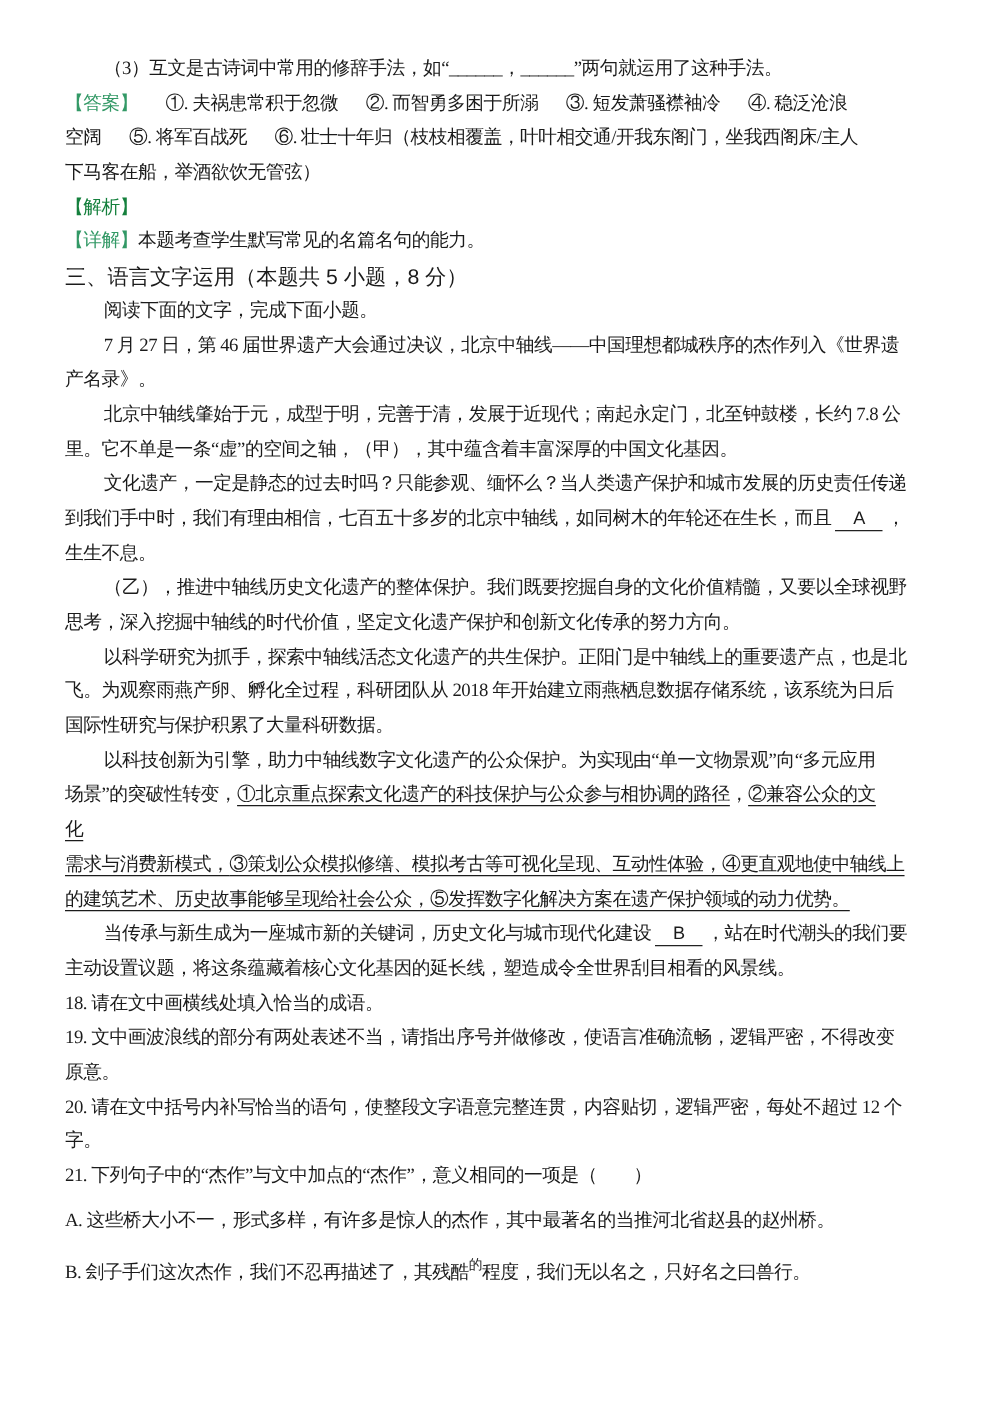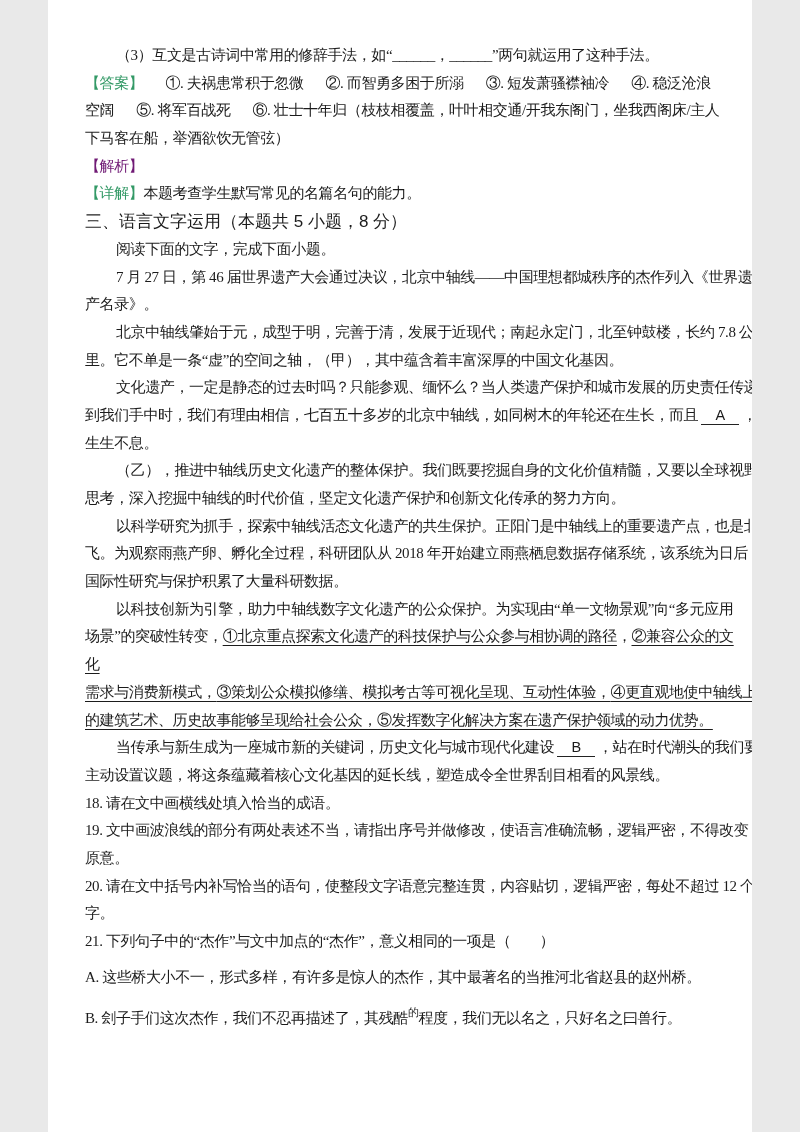--- a/index.html
+++ b/index.html
@@ -1,22 +1,22 @@
 <!DOCTYPE html>
 <html><head>
 <meta charset="utf-8">
 <style>
   html,body { margin:0; padding:0; background:#e9e9e9; }
   .page {
     position:relative;
-    width:704px; height:1132px;
+    width:800px; height:1132px;
     margin:0 auto;
     background:#ffffff;
     box-sizing:border-box;
-    padding:42px 62px 0 37px;
+    padding:42px 62px 0 52px;
     overflow:hidden;
     font-family:"Liberation Serif","DejaVu Serif",serif;
     font-size:15px;
     letter-spacing:-0.4px;
     color:#1b1b1b;
   }
   .line {
     height:27.7px;
     line-height:27.7px;
     white-space:nowrap;
@@ -53,21 +53,21 @@
   }
 </style>
 </head>
 <body>
 
 <div class="page" style="background: rgb(255, 255, 255); color: rgb(27, 27, 27);">
     <div class="line indent"><span class="seg-plain">（3）互文是古诗词中常用的修辞手法，如“______，______”两句就运用了这种手法。</span></div>
     <div class="line"><span class="seg-marker" style="color: rgb(51, 153, 102);">【答案】</span><span class="seg-gap">①. 夫祸患常积于忽微</span><span class="seg-gap">②. 而智勇多困于所溺</span><span class="seg-gap">③. 短发萧骚襟袖冷</span><span class="seg-gap">④. 稳泛沧浪</span></div>
     <div class="line"><span class="seg-plain">空阔</span><span class="seg-gap">⑤. 将军百战死</span><span class="seg-gap">⑥. 壮士十年归（枝枝相覆盖，叶叶相交通/开我东阁门，坐我西阁床/主人</span></div>
     <div class="line"><span class="seg-plain">下马客在船，举酒欲饮无管弦）</span></div>
-    <div class="line"><span class="seg-marker" style="color: #701a75;">【解析】</span></div>
+    <div class="line"><span class="seg-marker" style="color: #15803d;">【解析】</span></div>
     <div class="line"><span class="seg-marker" style="color: rgb(51, 153, 102);">【详解】</span><span class="seg-plain">本题考查学生默写常见的名篇名句的能力。</span></div>
     <div class="line heading"><span class="seg-plain">三、语言文字运用（本题共 5 小题，8 分）</span></div>
     <div class="line indent"><span class="seg-plain">阅读下面的文字，完成下面小题。</span></div>
     <div class="line indent"><span class="seg-plain">7 月 27 日，第 46 届世界遗产大会通过决议，北京中轴线——中国理想都城秩序的杰作列入《世界遗</span></div>
     <div class="line"><span class="seg-plain">产名录》。</span></div>
     <div class="line indent"><span class="seg-plain">北京中轴线肇始于元，成型于明，完善于清，发展于近现代；南起永定门，北至钟鼓楼，长约 7.8 公</span></div>
     <div class="line"><span class="seg-plain">里。它不单是一条“虚”的空间之轴，（甲），其中蕴含着丰富深厚的中国文化基因。</span></div>
     <div class="line indent"><span class="seg-plain">文化遗产，一定是静态的过去时吗？只能参观、缅怀么？当人类遗产保护和城市发展的历史责任传递</span></div>
     <div class="line"><span class="seg-plain">到我们手中时，我们有理由相信，七百五十多岁的北京中轴线，如同树木的年轮还在生长，而且</span><span class="seg-blank">A</span><span class="seg-plain">，</span></div>
     <div class="line"><span class="seg-plain">生生不息。</span></div>

